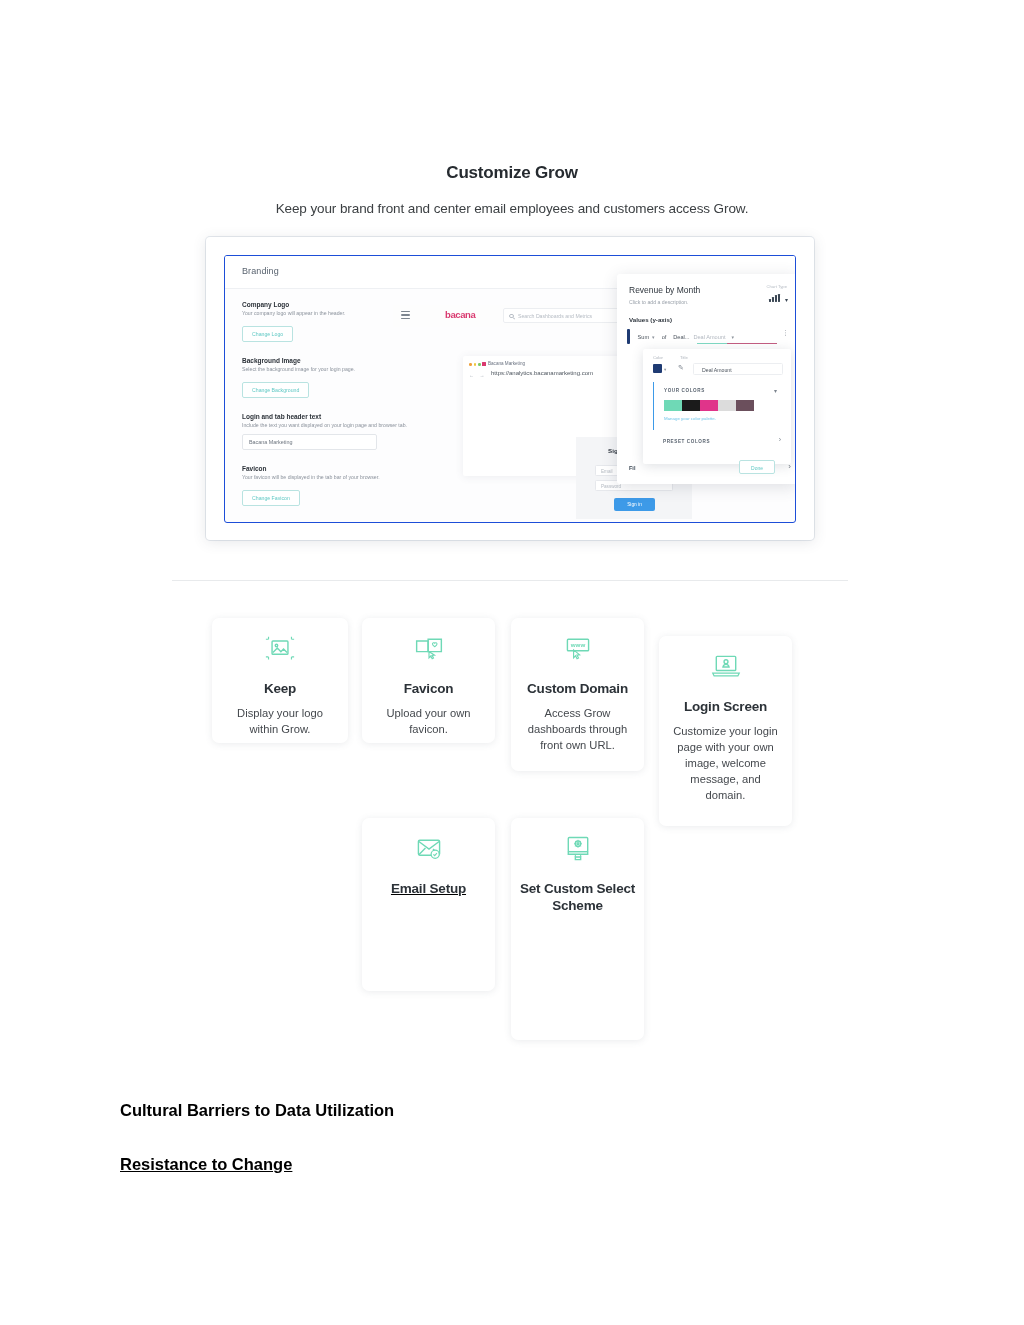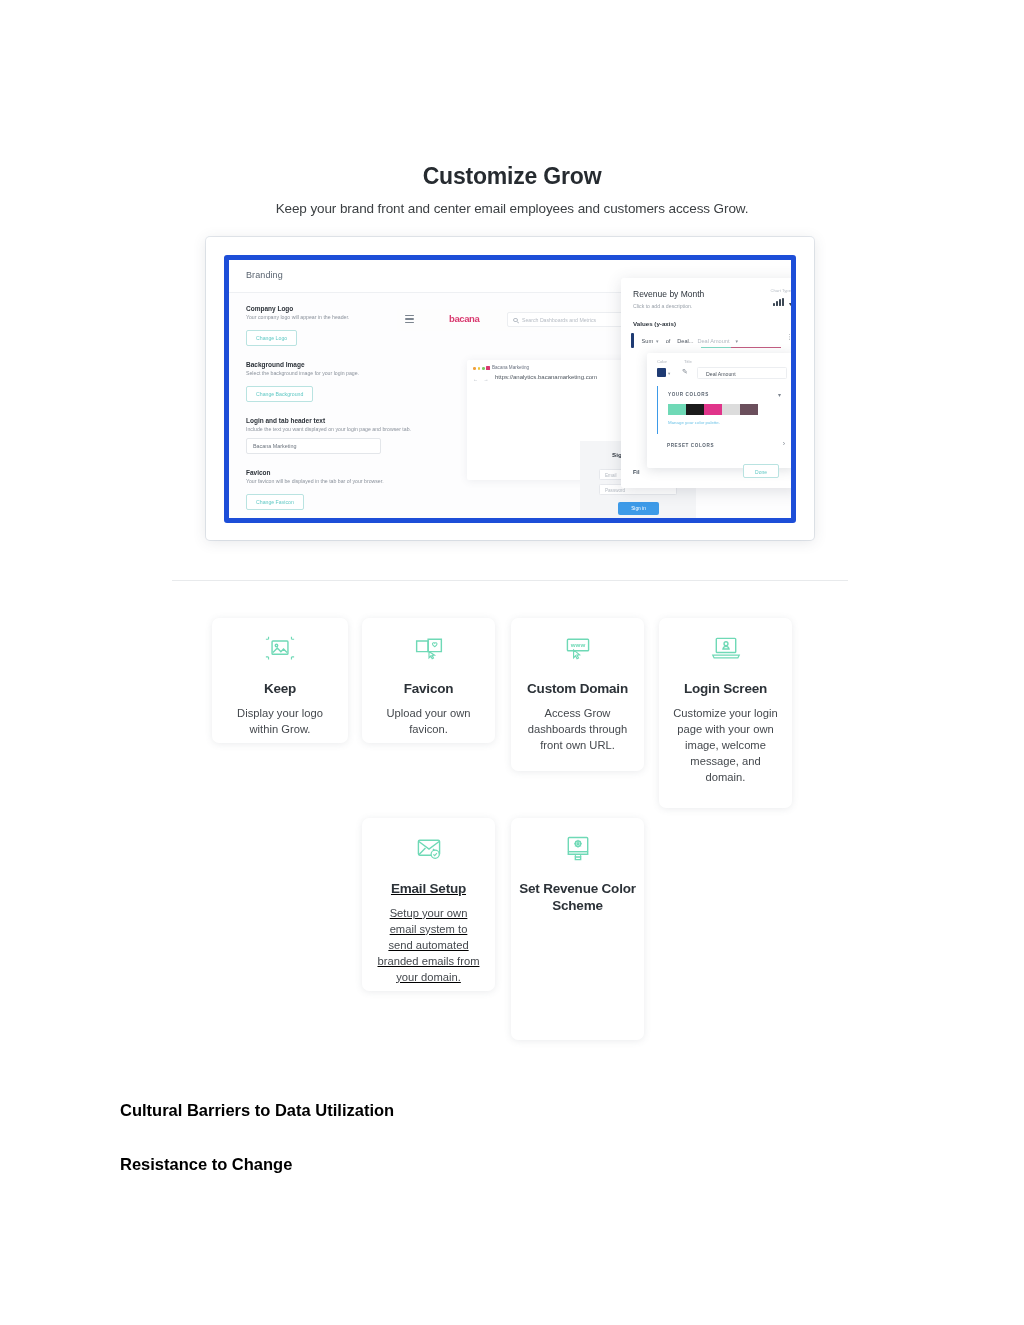--- a/index.html
+++ b/index.html
@@ -9,21 +9,21 @@
     background: #ffffff;
     font-family: "Liberation Sans", sans-serif;
     overflow: hidden;
   }
 
   
   .page-title {
     position: absolute;
     left: 0; top: 163px; width: 1024px;
     text-align: center;
-    font-size: 23px;
+    font-size: 17px;
     font-weight: bold;
     color: #262b30;
     letter-spacing: -0.2px;
   }
   .page-subtitle {
     position: absolute;
     left: 0; top: 201px; width: 1024px;
     text-align: center;
     font-size: 13.5px;
     color: #3c4043;
@@ -38,21 +38,21 @@
     background: #ffffff;
     border-radius: 4px;
     box-shadow: 0 2px 14px rgba(60,70,85,0.13), 0 0 0 1px rgba(220,225,232,0.7);
     overflow: hidden;
   }
   .mockup-inner {
     position: absolute;
     left: 18px; top: 18px;
     width: 572px; height: 268px;
     background: #fdfdfe;
-    border: 5px solid #1d4ed8;
+    border: 1px solid #1d4ed8;
     border-radius: 3px;
     overflow: hidden;
   }
   .branding-header {
     position: absolute; left: 0; top: 0;
     width: 100%; height: 33px;
     border-bottom: 1px solid #eef0f3;
     background: #ffffff;
   }
   .branding-header span {
@@ -249,21 +249,21 @@
     padding: 0 14px;
   }
 
   
   .heading-1 {
     position: absolute; left: 120px; top: 1101px;
     font-size: 16.5px; font-weight: bold; color: #000;
   }
   .heading-2 {
     position: absolute; left: 120px; top: 1155px;
-    font-size: 16.5px; font-weight: bold; color: #000;
+    font-size: 16.5px; font-weight: bold; color: #000; text-decoration: underline;
   }
 </style>
 </head>
 <body>
 
 <div class="page-title">Customize Grow</div>
 <div class="page-subtitle">Keep your brand front and center email employees and customers access Grow.</div>
 
 <div class="mockup">
   <div class="mockup-inner">
@@ -427,50 +427,49 @@
 <div class="card" style="left:511px; top:618px; width:133px; height:153px;">
   <svg class="card-icon" viewBox="0 0 40 34" fill="none" stroke="#6fd9b6" stroke-width="1.6">
     <rect x="8" y="6" width="24" height="13" rx="1"></rect>
     <text x="20" y="15" font-size="7" fill="#6fd9b6" stroke="none" text-anchor="middle" font-family="Liberation Sans, sans-serif" font-weight="bold">www</text>
     <path d="M15 18l0 9 2.2-2.3 1.7 3.4 1.7-.9-1.8-3.3 3-.3z" stroke-width="1.3"></path>
   </svg>
   <div class="card-title">Custom Domain</div>
   <div class="card-desc">Access Grow dashboards through front own URL.</div>
 </div>
 
-<div class="card" style="left:659px; top:618px; width:133px; height:190px;">
+<div class="card" style="left:659px; top:636px; width:133px; height:190px;">
   <svg class="card-icon" viewBox="0 0 40 34" fill="none" stroke="#6fd9b6" stroke-width="1.6">
     <rect x="9" y="5" width="22" height="16" rx="1"></rect>
     <circle cx="20" cy="11" r="2.2"></circle>
     <path d="M16.6 17c.4-2 1.8-3 3.4-3s3 1 3.4 3z"></path>
     <path d="M5 24h30l-1.5 3H6.5z" stroke-width="1.4"></path>
   </svg>
   <div class="card-title">Login Screen</div>
   <div class="card-desc">Customize your login page with your own image, welcome message, and domain.</div>
 </div>
 
 <div class="card" style="left:362px; top:818px; width:133px; height:173px;text-decoration:underline;">
   <svg class="card-icon" viewBox="0 0 40 34" fill="none" stroke="#6fd9b6" stroke-width="1.6">
     <rect x="8" y="7" width="24" height="17" rx="1.5"></rect>
     <path d="M8.5 8.5L20 17l11.5-8.5"></path>
     <path d="M8.5 23.5L16 16M31.5 23.5L24.5 17"></path>
     <circle cx="27" cy="23" r="4.6" fill="#ffffff" stroke="#6fd9b6" stroke-width="1.4"></circle>
     <path d="M25 23l1.4 1.5 2.6-2.8" stroke-width="1.3"></path>
   </svg>
   <div class="card-title">Email Setup</div>
-  <div class="card-desc">Setup your own email system to send automated branded emails from your domain.</div>
 </div>
 
 <div class="card" style="left:511px; top:818px; width:133px; height:222px;">
   <svg class="card-icon" viewBox="0 0 40 34" fill="none" stroke="#6fd9b6" stroke-width="1.6">
     <rect x="9" y="4" width="22" height="16" rx="1.2"></rect>
     <circle cx="20" cy="11" r="3.1"></circle>
     <circle cx="20" cy="11" r="1.1"></circle>
     <path d="M20 6.6v1.2M20 14.2v1.2M15.6 11h1.2M23.2 11h1.2M17 8l.9.9M22.1 13.1l.9.9M23 8l-.9.9M17.9 13.1l-.9.9" stroke-width="1.1"></path>
     <path d="M9 20h22v3H9z"></path>
     <path d="M17 26h6v3h-6z"></path>
     <path d="M17 26v-3M23 26v-3" stroke-width="1.2"></path>
   </svg>
-  <div class="card-title">Set Revenue Color Scheme</div>
+  <div class="card-title">Set Custom Select Scheme</div>
 </div>
 
 <div class="heading-1">Cultural Barriers to Data Utilization</div>
 <div class="heading-2">Resistance to Change</div>
 
 </body></html>

